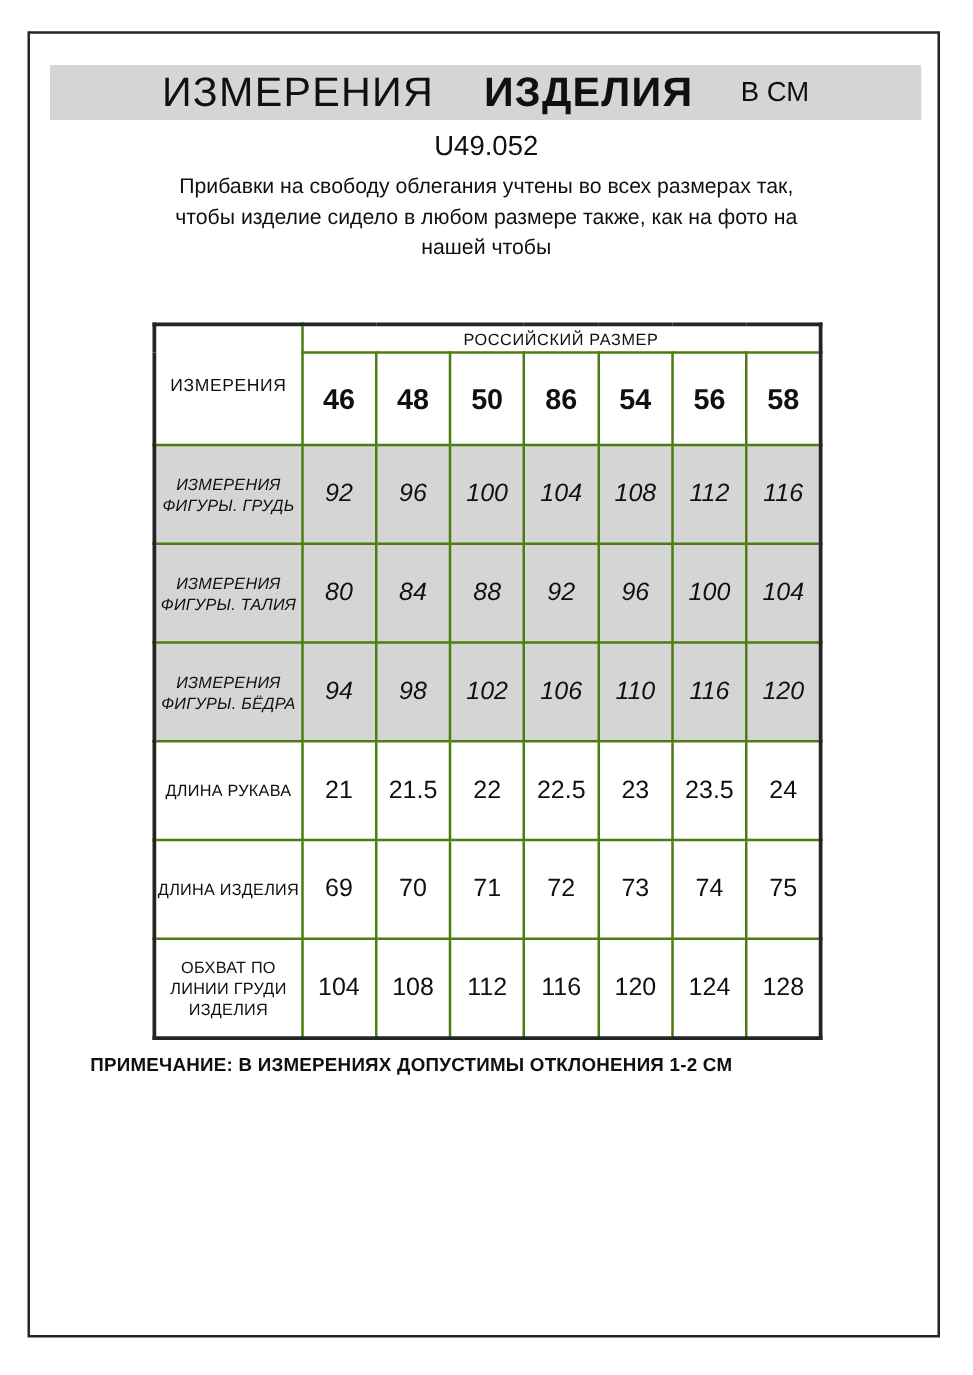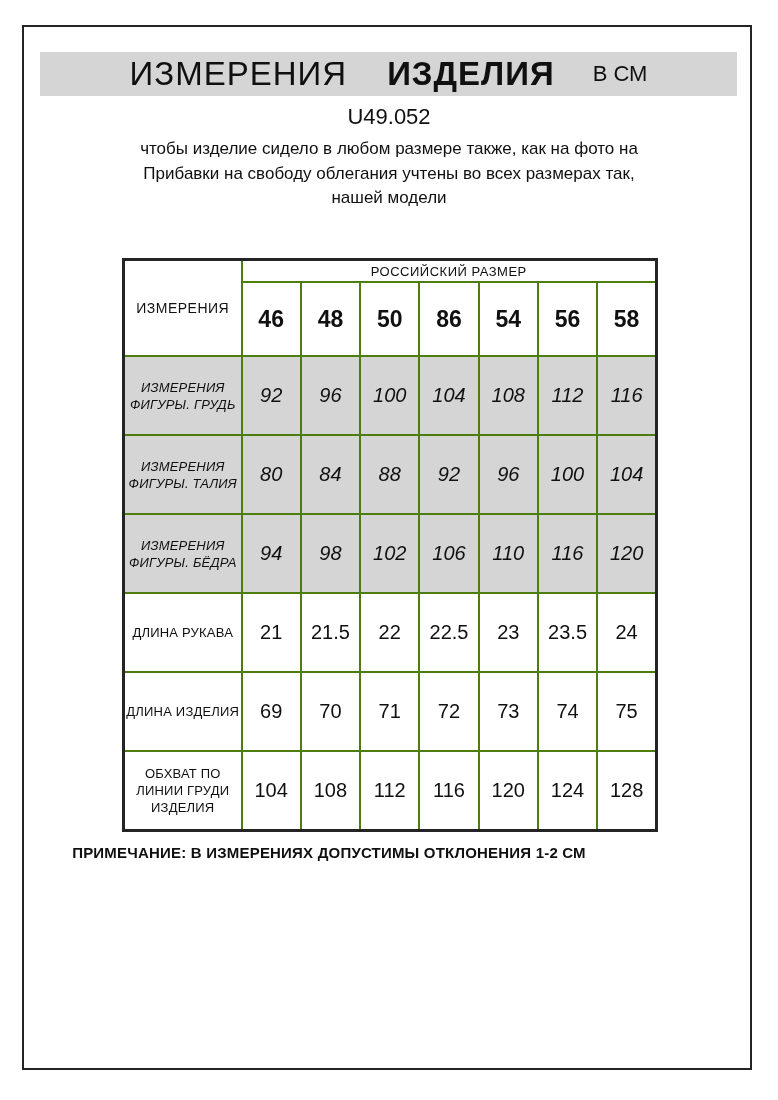--- a/index.html
+++ b/index.html
@@ -62,23 +62,23 @@
 
 <div class="title-bar">
   <span class="title-main">ИЗМЕРЕНИЯ</span>
   <span class="title-bold">ИЗДЕЛИЯ</span>
   <span class="title-unit">В СМ</span>
 </div>
 
 <div class="article">U49.052</div>
 
 <div class="description">
+    <div>Прибавки на свободу облегания учтены во всех размерах так,</div>
     <div>чтобы изделие сидело в любом размере также, как на фото на</div>
-    <div>Прибавки на свободу облегания учтены во всех размерах так,</div>
-    <div>нашей модели</div>
+    <div>нашей чтобы</div>
   </div>
 
 <table class="size-table">
   <colgroup>
     <col style="width:118px">
     <col>
       <col>
       <col>
       <col>
       <col>

